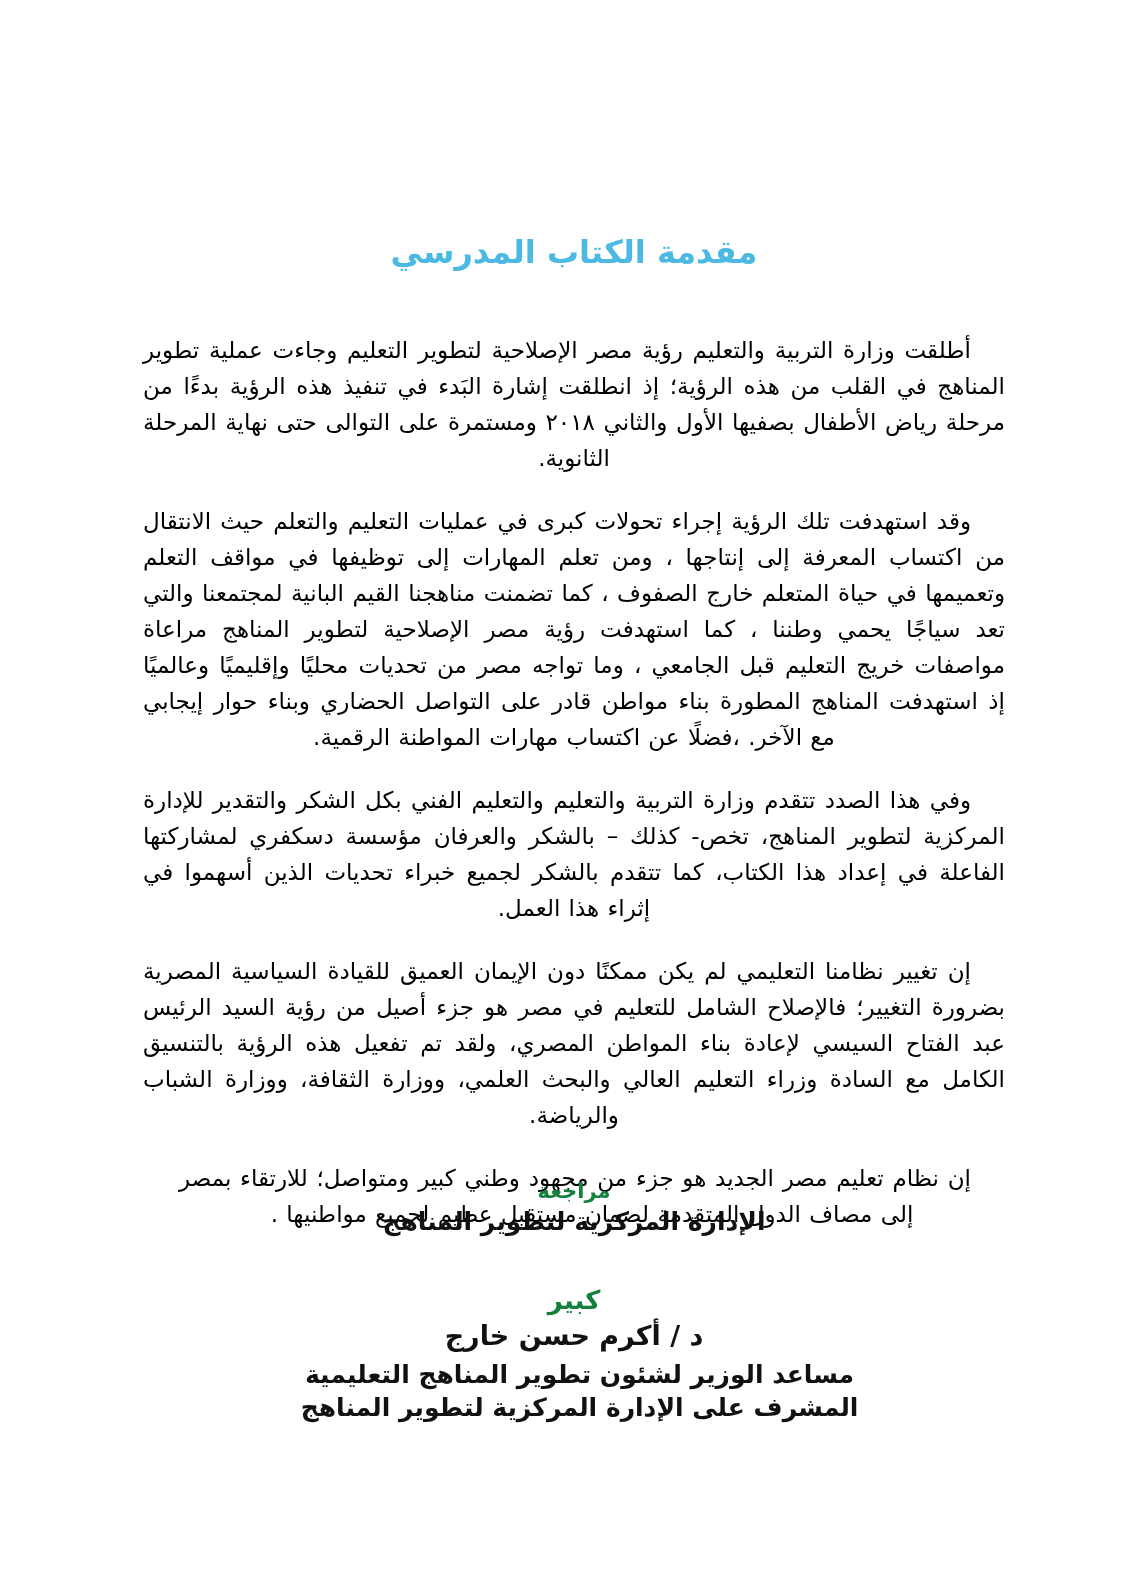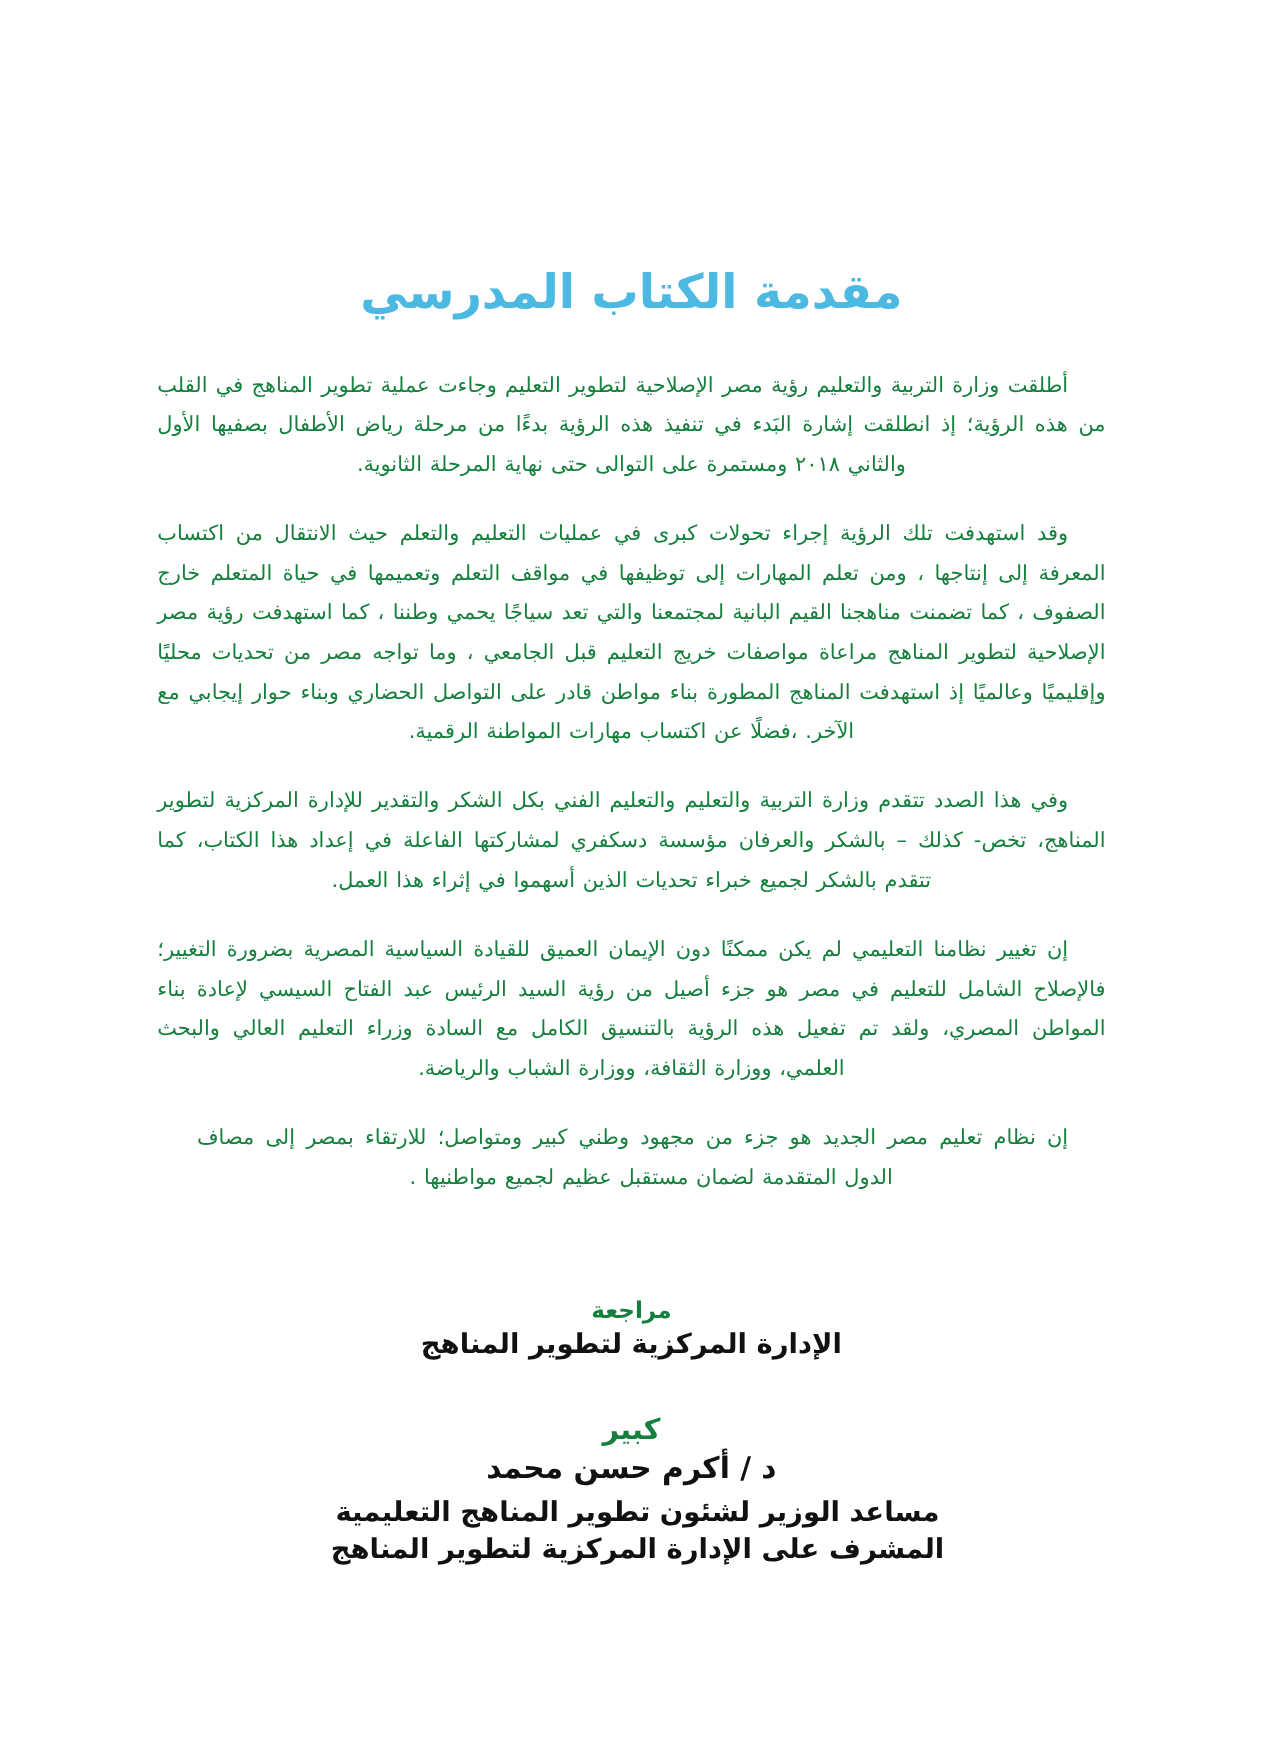--- a/index.html
+++ b/index.html
@@ -21,43 +21,43 @@
     box-sizing: border-box;
   }
 
   
   .doc-title {
     position: absolute;
     top: 212px;
     left: 0;
     right: 0;
     text-align: center;
-    font-size: 43px;
+    font-size: 32px;
     font-weight: bold;
     color: #4cb9e2;
     letter-spacing: 0.5px;
     direction: rtl;
     line-height: 1.2;
   }
 
   
   .body-block {
     position: absolute;
     top: 332px;
     right: 143px;
     left: 143px;
     direction: rtl;
     text-align: justify;
     text-align-last: center;
   }
 
   .para {
-    font-size: 19px;
+    font-size: 23px;
     line-height: 36px;
-    color: #15803d;
+    color: #000000;
     text-align: justify;
     margin: 0 0 27px 0;
     text-indent: 34px;
     font-weight: 500;
     word-spacing: 1px;
   }
   .para:last-child {
     margin-bottom: 0;
     margin-left: 36px;
   }
@@ -118,21 +118,21 @@
   <div class="credits">
 
     <div class="credit-role">مراجعة</div>
 
     <div class="credit-name">الإدارة المركزية لتطوير المناهج</div>
 
     <div class="gap-1"></div>
 
     <div class="credit-role big">كبير</div>
 
-    <div class="credit-name name-lg">د / أكرم حسن محمد</div>
+    <div class="credit-name name-lg">د / أكرم حسن خارج</div>
 
     <div class="gap-3"></div>
 
     <div class="credit-lines">مساعد الوزير لشئون تطوير المناهج التعليمية</div>
 
     <div class="credit-lines">المشرف على الإدارة المركزية لتطوير المناهج</div>
 
   </div>
 
 </div>

